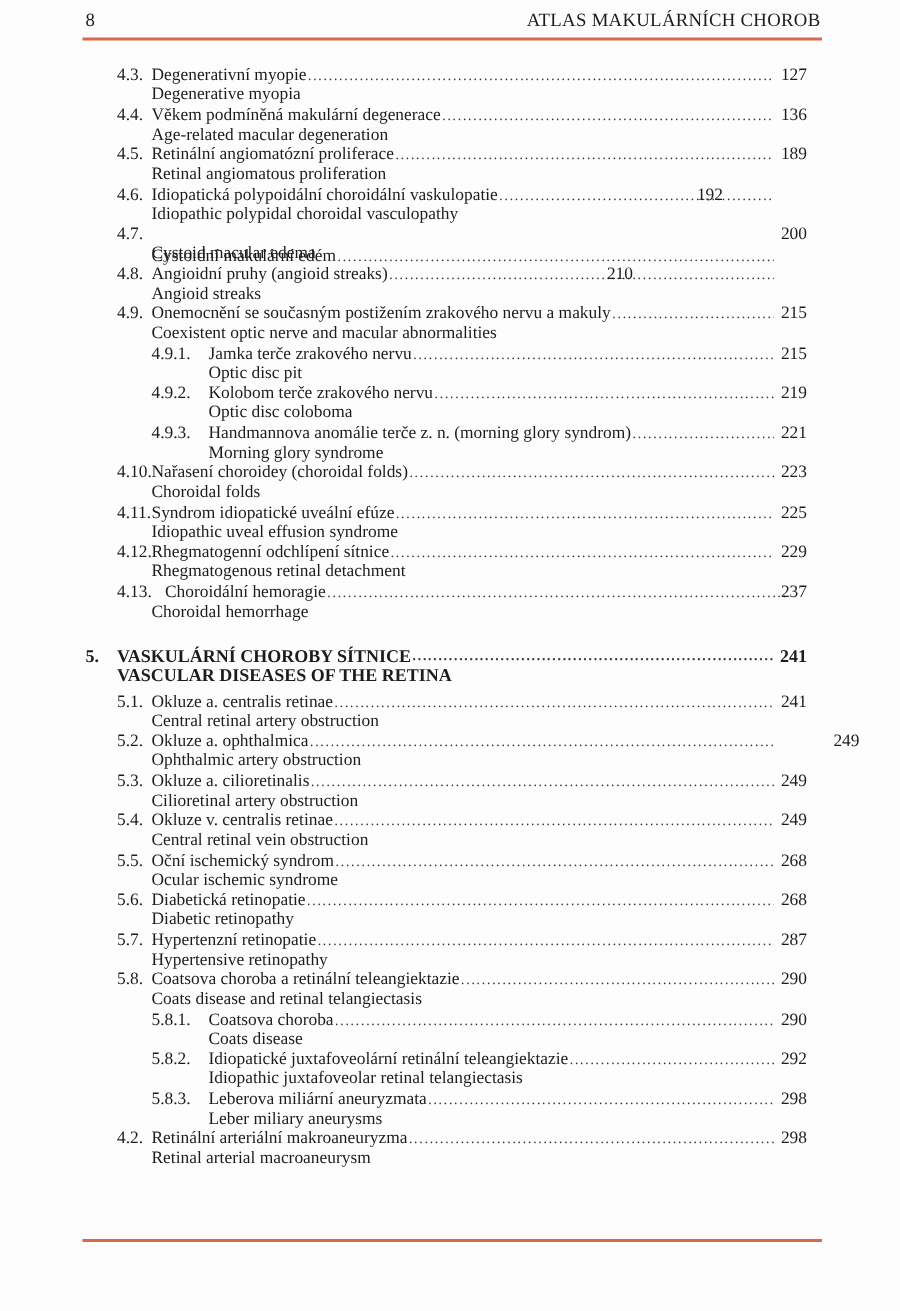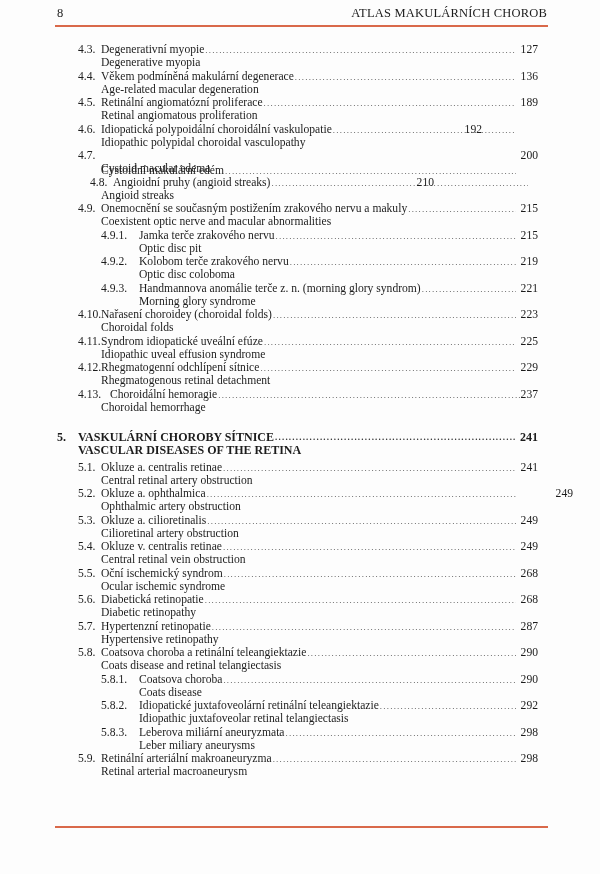--- a/index.html
+++ b/index.html
@@ -73,21 +73,21 @@
       <div class="row en" style="top: 135.75px; left: 101px;"><span class="txt">Idiopathic polypidal choroidal vasculopathy</span></div>
       <div class="row" style="top: 149px; left: 0px; width: 600px;">
         <span class="num" style="left: 78px;">4.7.</span>
         <span class="lead" style="left: 101px; width: 415px; margin-top: 15px;">
           <span class="txt">Cystoidní makulární edém</span>
           <span class="dots">........................................................................................................................................................................................................</span>
         </span>
         <span class="pg">200</span>
       </div>
       <div class="row en" style="top: 162.25px; left: 101px;"><span class="txt">Cystoid macular edema</span></div>
-      <div class="row" style="top: 175.5px; left: 0px; width: 484px; margin-left: 12px;">
+      <div class="row" style="top: 175.5px; left: 0px; width: 484px;">
         <span class="num" style="left: 78px;">4.8.</span>
         <span class="lead" style="left: 101px; width: 415px;">
           <span class="txt">Angioidní pruhy (angioid streaks)</span>
           <span class="dots">........................................................................................................................................................................................................</span>
         </span>
         <span class="pg">210</span>
       </div>
       <div class="row en" style="top: 188.75px; left: 101px;"><span class="txt">Angioid streaks</span></div>
       <div class="row" style="top: 202px; left: 0px; width: 600px;">
         <span class="num" style="left: 78px;">4.9.</span>
@@ -263,21 +263,21 @@
       <div class="row" style="top: 725.5px; left: 0px; width: 600px;">
         <span class="num" style="left: 101px;">5.8.3.</span>
         <span class="lead" style="left: 139px; width: 377px;">
           <span class="txt">Leberova miliární aneuryzmata</span>
           <span class="dots">........................................................................................................................................................................................................</span>
         </span>
         <span class="pg">298</span>
       </div>
       <div class="row en" style="top: 738.75px; left: 139px;"><span class="txt">Leber miliary aneurysms</span></div>
       <div class="row" style="top: 752px; left: 0px; width: 600px;">
-        <span class="num" style="left: 78px;">5.9.</span>
+        <span class="num" style="left: 78px;">4.2.</span>
         <span class="lead" style="left: 101px; width: 415px;">
           <span class="txt">Retinální arteriální makroaneuryzma</span>
           <span class="dots">........................................................................................................................................................................................................</span>
         </span>
         <span class="pg">298</span>
       </div>
       <div class="row en" style="top: 765.25px; left: 101px;"><span class="txt">Retinal arterial macroaneurysm</span></div>
     </div>
 
   <div class="rule bottom"></div>

